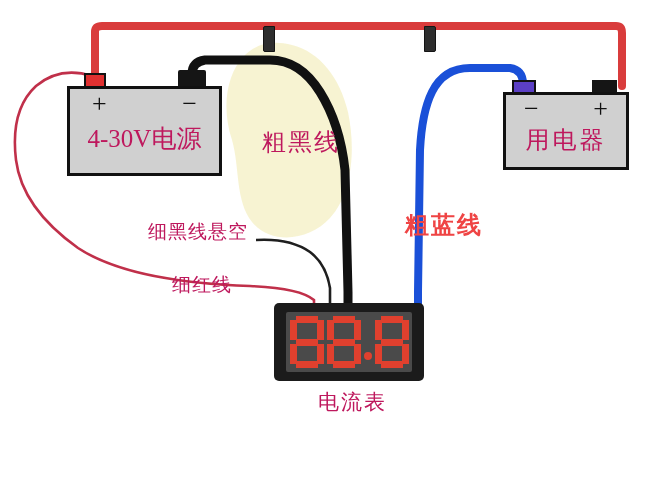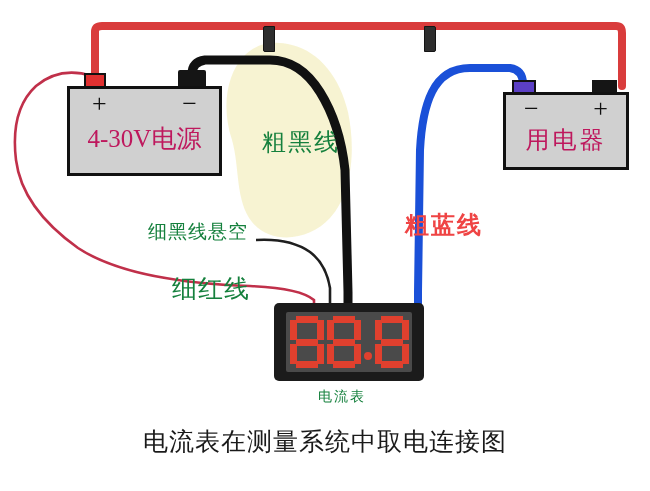--- a/index.html
+++ b/index.html
@@ -126,31 +126,31 @@
     width: 8px; height: 8px;
     background: #e0402e;
     border-radius: 50%;
     align-self: flex-end;
     margin-bottom: 12px;
   }
 
   
   .diagram-label {
     position: absolute;
-    color: #15803d;
+    color: #be185d;
     font-family: "Liberation Serif", "DejaVu Serif", serif;
     white-space: nowrap;
   }
   #label-thick-black { left: 262px; top: 126px; font-size: 24px; letter-spacing: 2px; }
   #label-thick-blue  { left: 405px; top: 209px; font-size: 24px; letter-spacing: 2px;
                        color: #ef4444; font-weight: bold;
                        font-family: "Liberation Sans", "DejaVu Sans", sans-serif; }
   #label-thin-black  { left: 148px; top: 219px; font-size: 19px; letter-spacing: 1px; }
-  #label-thin-red    { left: 172px; top: 272px; font-size: 25px; letter-spacing: 1px; }
-  #label-ammeter     { left: 318px; top: 388px; font-size: 14px; letter-spacing: 2px; }
+  #label-thin-red    { left: 172px; top: 272px; font-size: 19px; letter-spacing: 1px; }
+  #label-ammeter     { left: 318px; top: 388px; font-size: 21px; letter-spacing: 2px; }
   #caption {
     position: absolute;
     left: 0; top: 425px;
     width: 650px;
     text-align: center;
     font-size: 25px;
     color: #1a1a1a;
     font-family: "Liberation Serif", "DejaVu Serif", serif;
     letter-spacing: 1px;
   }
@@ -246,15 +246,14 @@
       </div>
     </div>
   </div>
 
   <div class="diagram-label" id="label-thick-black">粗黑线</div>
   <div class="diagram-label" id="label-thick-blue">粗蓝线</div>
   <div class="diagram-label" id="label-thin-black">细黑线悬空</div>
   <div class="diagram-label" id="label-thin-red">细红线</div>
   <div class="diagram-label" id="label-ammeter">电流表</div>
 
-  <div id="caption">电流表在测量系统中取电连接图</div>
 
 </div>
 
 </body></html>

